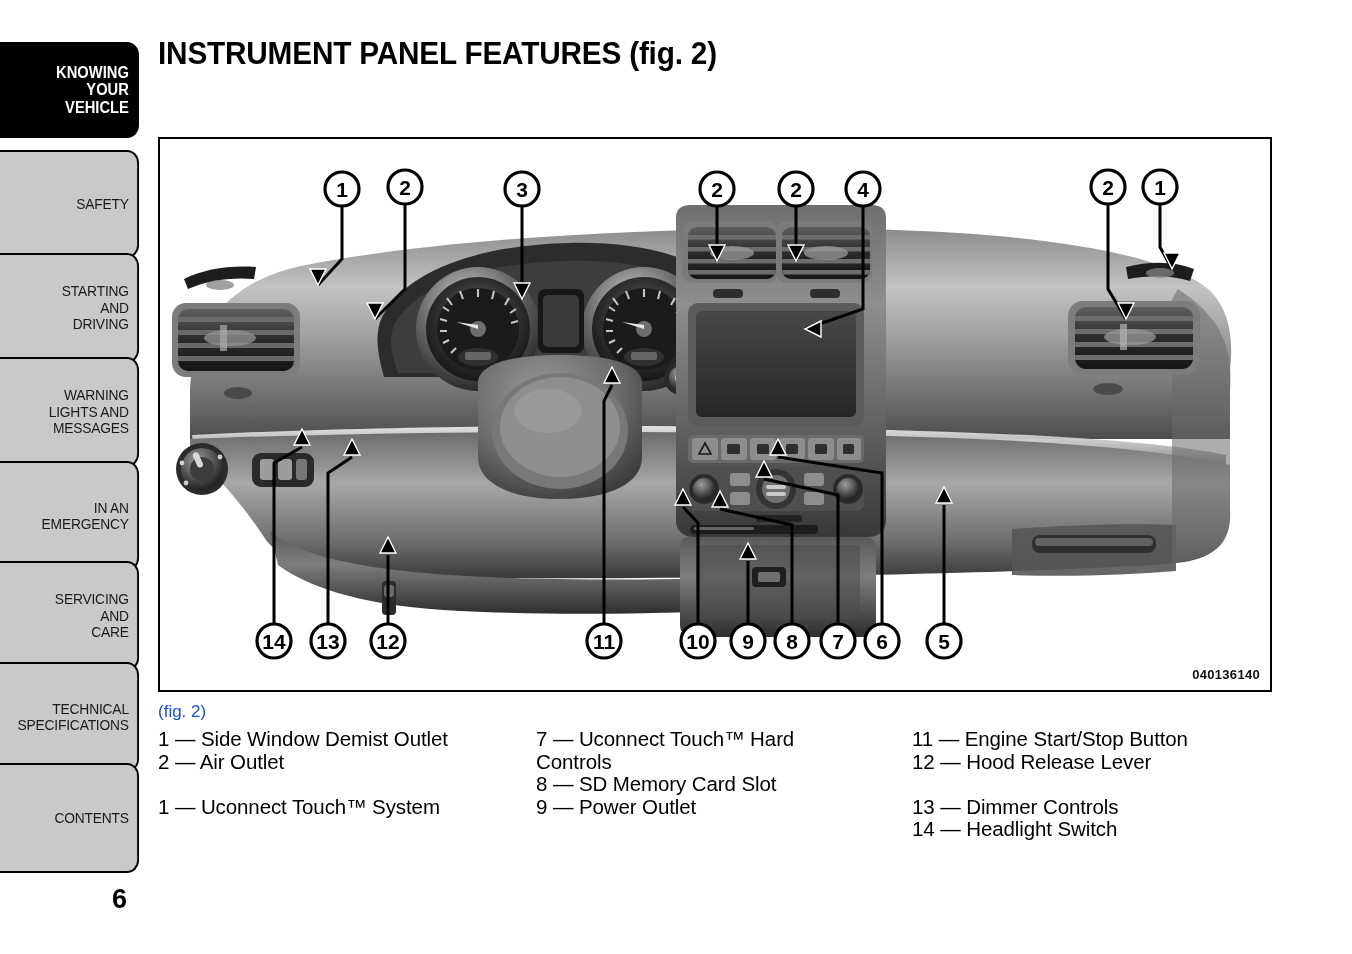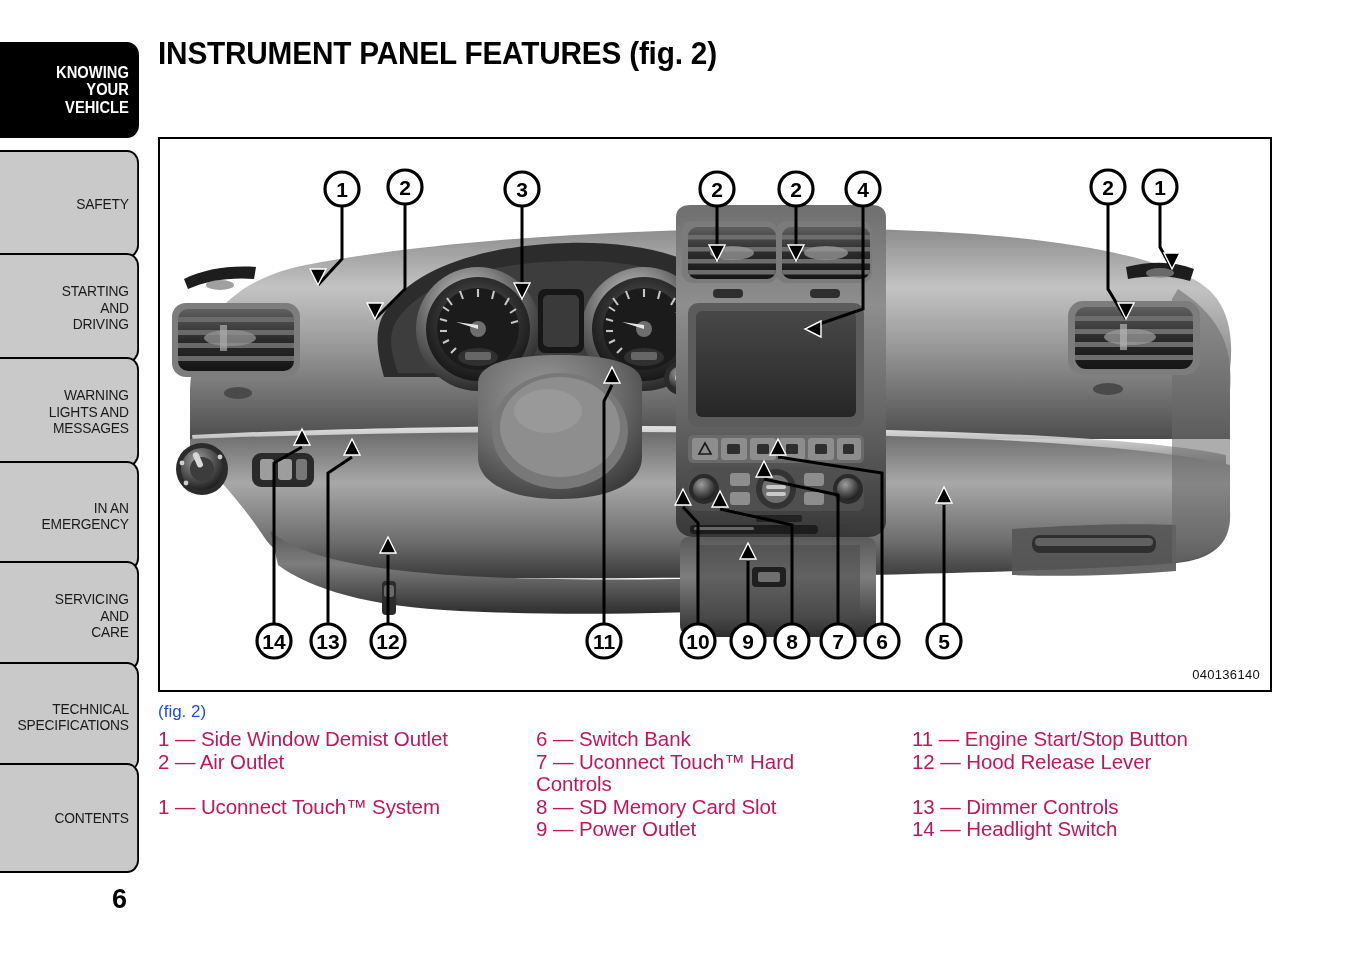--- a/index.html
+++ b/index.html
@@ -102,21 +102,21 @@
     box-sizing: border-box;
     overflow: hidden;
   }
   #figure-svg { display: block; width: 100%; height: 100%; }
   #figure-code {
     position: absolute;
     right: 10px;
     bottom: 8px;
     font-family: "Liberation Sans", sans-serif;
     font-size: 13px;
-    font-weight: normal;
+    font-weight: bold;
     color: #111;
     letter-spacing: 0.3px;
   }
 
   
   #fig-caption {
     position: absolute;
     left: 0;
     top: 702px;
     font-family: "Liberation Sans Narrow", "Liberation Sans", sans-serif;
@@ -131,21 +131,21 @@
     display: flex;
   }
   .legend-col { flex: 0 0 auto; }
   .legend-col.c1 { width: 378px; }
   .legend-col.c2 { width: 376px; }
   .legend-col.c3 { width: 380px; }
   .legend-line {
     font-family: "Liberation Sans", sans-serif;
     font-size: 20.5px;
     line-height: 22.5px;
-    color: #be185d;
+    color: #000000;
     white-space: nowrap;
     letter-spacing: -0.1px;
   }
   .legend-line.blank { color: transparent; }
 </style>
 </head>
 <body>
 
 <div id="sidebar">
     <div class="tab active" style="top: 42px; height: 96px;">
@@ -647,21 +647,20 @@
   <div id="fig-caption">(fig. 2)</div>
 
   <div id="legend">
       <div class="legend-col c1">
         <div class="legend-line">1 — Side Window Demist Outlet</div>
         <div class="legend-line">2 — Air Outlet</div>
         <div class="legend-line blank">&nbsp;</div>
         <div class="legend-line">1 — Uconnect Touch™ System</div>
       </div>
       <div class="legend-col c2">
-        <div class="legend-line">6 — Switch Bank</div>
         <div class="legend-line">7 — Uconnect Touch™ Hard</div>
         <div class="legend-line">Controls</div>
         <div class="legend-line">8 — SD Memory Card Slot</div>
         <div class="legend-line">9 — Power Outlet</div>
       </div>
       <div class="legend-col c3">
         <div class="legend-line">11 — Engine Start/Stop Button</div>
         <div class="legend-line">12 — Hood Release Lever</div>
         <div class="legend-line blank">&nbsp;</div>
         <div class="legend-line">13 — Dimmer Controls</div>

